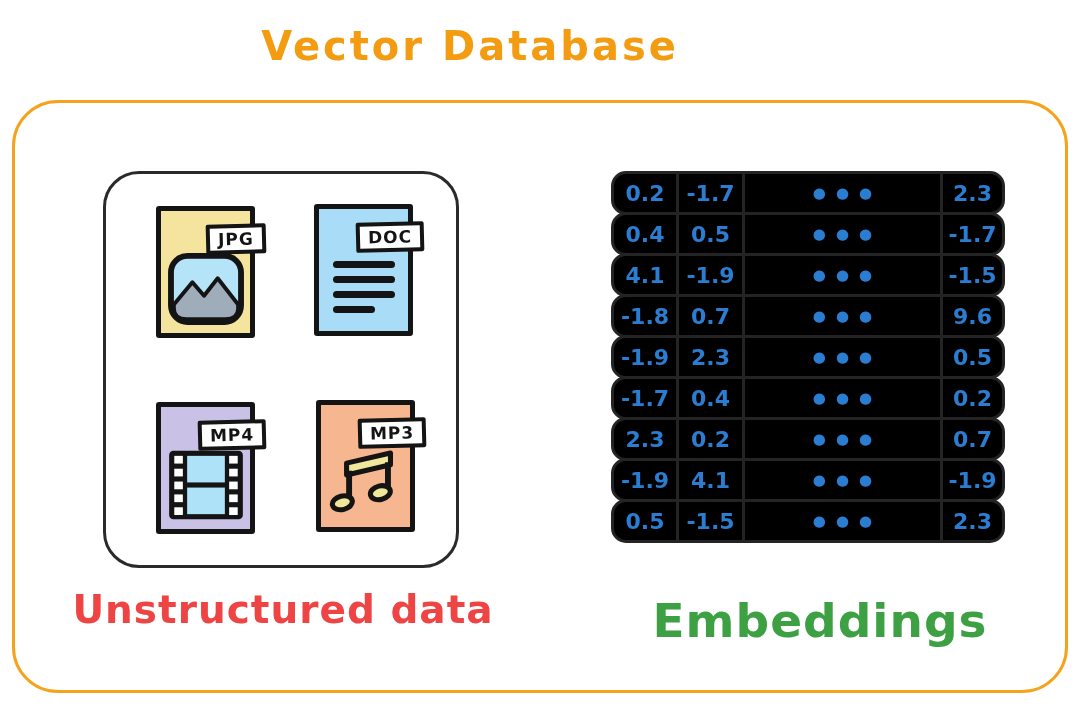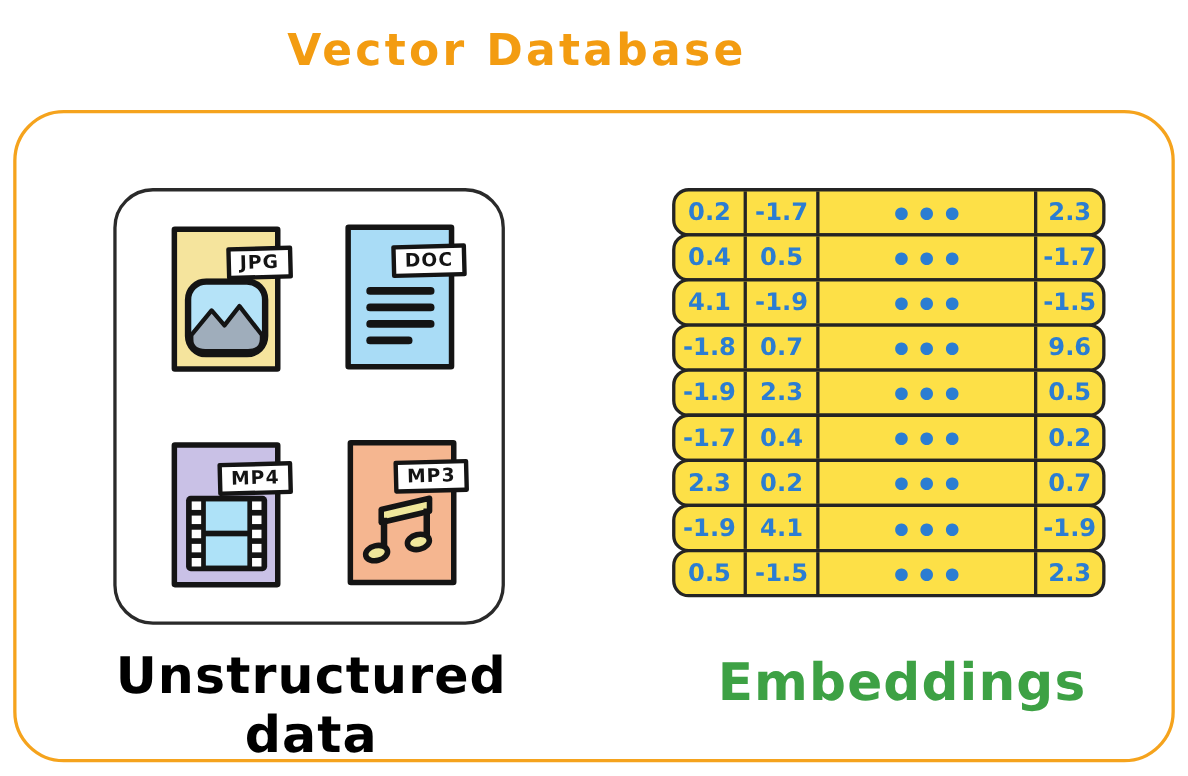--- a/index.html
+++ b/index.html
@@ -33,26 +33,26 @@
     position:absolute; top:13px; right:-16px; background:#ffffff;
     border:4px solid #141414; border-radius:2px; padding:1px 8px;
     font-size:17px; font-weight:700; color:#141414; letter-spacing:1px;
     transform:rotate(-1.5deg); white-space:nowrap;
   }
   .card-icon { position:absolute; left:0; right:0; bottom:8px; display:flex; justify-content:center; }
   .doc-lines { position:absolute; left:14px; top:52px; display:flex; flex-direction:column; gap:8px; }
   .doc-lines span { display:block; height:7px; border-radius:4px; background:#141414; width:62px; }
   .doc-lines span:last-child { width:42px; }
   .section-label { position:absolute; text-align:center; font-weight:700; }
-  .label-unstructured { left:38px; top:484px; width:460px; font-size:46px; color:#000000; letter-spacing:1px; }
+  .label-unstructured { left:38px; top:484px; width:460px; font-size:39px; color:#ef4444; letter-spacing:1px; }
   .label-embeddings  { left:608px; top:490px; width:394px; font-size:47px; color:#3da144; letter-spacing:1px; }
   
   .emb-table { position:absolute; left:596px; top:68px; width:394px; }
   .emb-row {
-    display:flex; height:44px; background:#fde047;
+    display:flex; height:44px; background:#000000;
     border:3px solid #242424; border-radius:15px; margin-top:-3px;
   }
   .emb-row:first-child { margin-top:0; }
   .emb-cell {
     display:flex; align-items:center; justify-content:center;
     font-size:22px; font-weight:600; color:#2b7dd2;
   }
   .emb-c1 { width:62px; }
   .emb-c2 { width:66px; border-left:3px solid #242424; }
   .emb-c3 { flex:1; border-left:3px solid #242424; }

